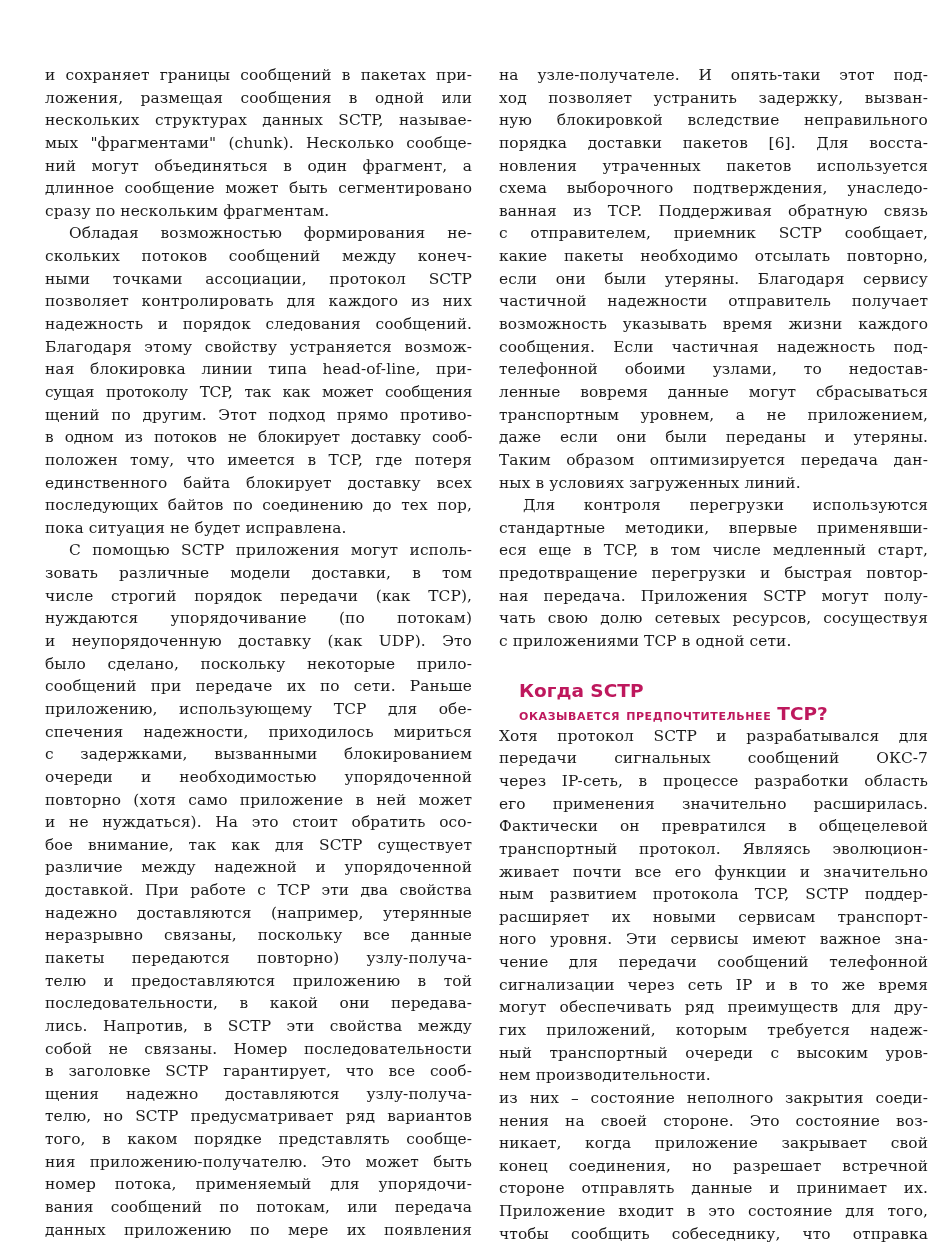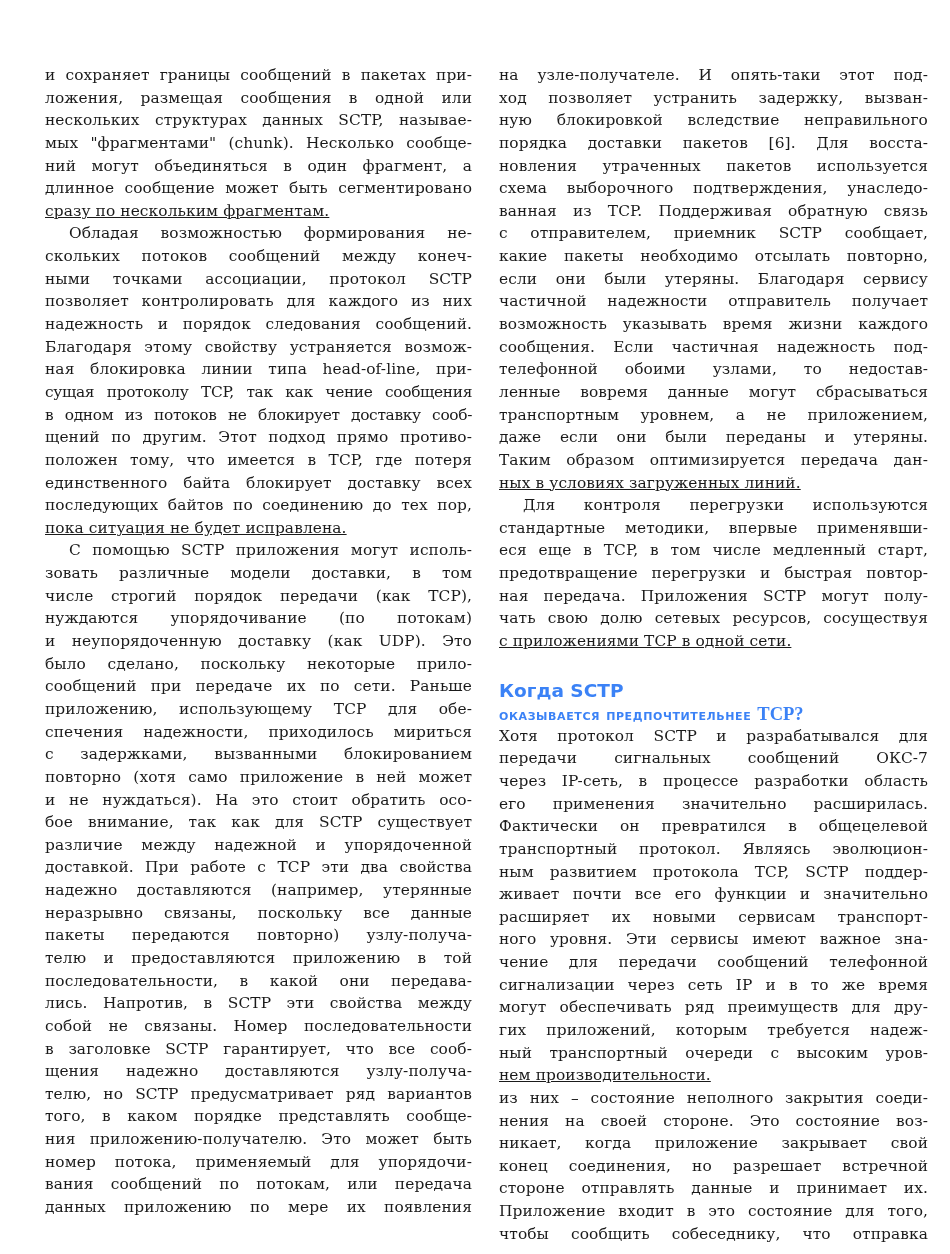--- a/index.html
+++ b/index.html
@@ -14,33 +14,34 @@
     line-height: 22.65px;
     font-family: "DejaVu Serif", serif;
     font-size: 15.4px;
     color: #1a1a1a;
     text-align: justify;
     text-align-last: justify;
     white-space: nowrap;
     overflow: visible;
     letter-spacing: 0.1px;
   }
-  .line.last { text-align-last: left; text-decoration: underline; }
+  .line.last { text-align-last: left; }
   .line.indent { padding-left: 24px; }
   .line.tight { letter-spacing: -0.35px; }
   .gap { display: block; height: 24px; }
   .heading {
     display: block;
     font-family: "DejaVu Sans", sans-serif;
     font-weight: bold;
-    color: #3b82f6;
+    color: #be185d;
+    margin-left: 20px;
   }
   .heading .h1 { display:block; font-size: 18.5px; height: 24px; line-height: 24px; margin-top: 2px; }
   .heading .h2 { display:block; font-size: 15.6px; height: 22px; line-height: 22px; font-variant: small-caps; letter-spacing: 0.6px; }
-  .heading .h2 .caps { font-variant: normal; font-size: 18.5px; letter-spacing: 0; font-family: Liberation Serif, serif; }
+  .heading .h2 .caps { font-variant: normal; font-size: 18.5px; letter-spacing: 0; }
   .para { display: block; }
 </style>
 </head>
 <body>
 
 <div class="page">
   <div class="col col-left" id="col-left">
       <div class="para">
         <span class="line">и сохраняет границы сообщений в пакетах при-</span>
         <span class="line">ложения, размещая сообщения в одной или</span>
@@ -51,39 +52,40 @@
         <span class="line last">сразу по нескольким фрагментам.</span>
       </div>
       <div class="para">
         <span class="line indent">Обладая возможностью формирования не-</span>
         <span class="line">скольких потоков сообщений между конеч-</span>
         <span class="line">ными точками ассоциации, протокол SCTP</span>
         <span class="line">позволяет контролировать для каждого из них</span>
         <span class="line">надежность и порядок следования сообщений.</span>
         <span class="line">Благодаря этому свойству устраняется возмож-</span>
         <span class="line">ная блокировка линии типа head-of-line, при-</span>
-        <span class="line tight">сущая протоколу TCP, так как чение сообщения</span>
+        <span class="line tight">сущая протоколу TCP, так как может сообщения</span>
+        <span class="line">щений по другим. Этот подход прямо противо-</span>
         <span class="line tight">в одном из потоков не блокирует доставку сооб-</span>
-        <span class="line">щений по другим. Этот подход прямо противо-</span>
         <span class="line">положен тому, что имеется в TCP, где потеря</span>
         <span class="line">единственного байта блокирует доставку всех</span>
         <span class="line">последующих байтов по соединению до тех пор,</span>
         <span class="line last">пока ситуация не будет исправлена.</span>
       </div>
       <div class="para">
         <span class="line indent">С помощью SCTP приложения могут исполь-</span>
         <span class="line">зовать различные модели доставки, в том</span>
         <span class="line">числе строгий порядок передачи (как TCP),</span>
         <span class="line">нуждаются упорядочивание (по потокам)</span>
         <span class="line">и неупорядоченную доставку (как UDP). Это</span>
         <span class="line">было сделано, поскольку некоторые прило-</span>
         <span class="line">сообщений при передаче их по сети. Раньше</span>
         <span class="line">приложению, использующему TCP для обе-</span>
         <span class="line">спечения надежности, приходилось мириться</span>
         <span class="line">с задержками, вызванными блокированием</span>
+        <span class="line">очереди и необходимостью упорядоченной</span>
         <span class="line">повторно (хотя само приложение в ней может</span>
         <span class="line">и не нуждаться). На это стоит обратить осо-</span>
         <span class="line">бое внимание, так как для SCTP существует</span>
         <span class="line">различие между надежной и упорядоченной</span>
         <span class="line">доставкой. При работе с TCP эти два свойства</span>
         <span class="line">надежно доставляются (например, утерянные</span>
         <span class="line">неразрывно связаны, поскольку все данные</span>
         <span class="line">пакеты передаются повторно) узлу-получа-</span>
         <span class="line">телю и предоставляются приложению в той</span>
         <span class="line">последовательности, в какой они передава-</span>
@@ -135,22 +137,22 @@
         <span class="h1">Когда SCTP</span>
         <span class="h2"><span>оказывается предпочтительнее</span> <span class="caps">TCP?</span></span>
       </div>
       <div class="para">
         <span class="line">Хотя протокол SCTP и разрабатывался для</span>
         <span class="line">передачи сигнальных сообщений ОКС-7</span>
         <span class="line">через IP-сеть, в процессе разработки область</span>
         <span class="line">его применения значительно расширилась.</span>
         <span class="line">Фактически он превратился в общецелевой</span>
         <span class="line">транспортный протокол. Являясь эволюцион-</span>
+        <span class="line">живает почти все его функции и значительно</span>
         <span class="line">ным развитием протокола TCP, SCTP поддер-</span>
-        <span class="line">живает почти все его функции и значительно</span>
         <span class="line">расширяет их новыми сервисам транспорт-</span>
         <span class="line">ного уровня. Эти сервисы имеют важное зна-</span>
         <span class="line">чение для передачи сообщений телефонной</span>
         <span class="line">сигнализации через сеть IP и в то же время</span>
         <span class="line">могут обеспечивать ряд преимуществ для дру-</span>
         <span class="line">гих приложений, которым требуется надеж-</span>
         <span class="line">ный транспортный очереди с высоким уров-</span>
         <span class="line last">нем производительности.</span>
       </div>
       <div class="para">

